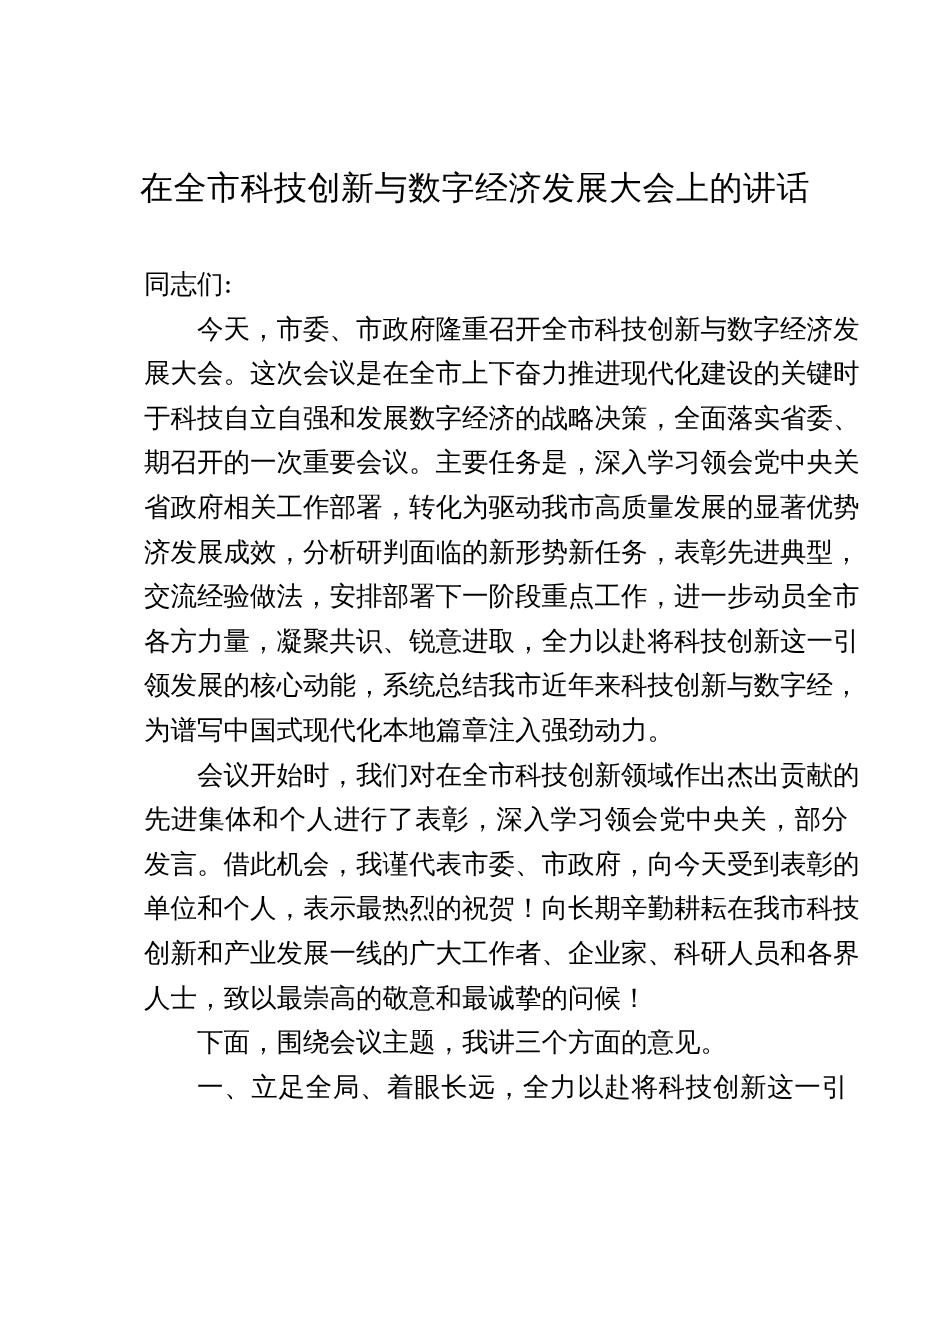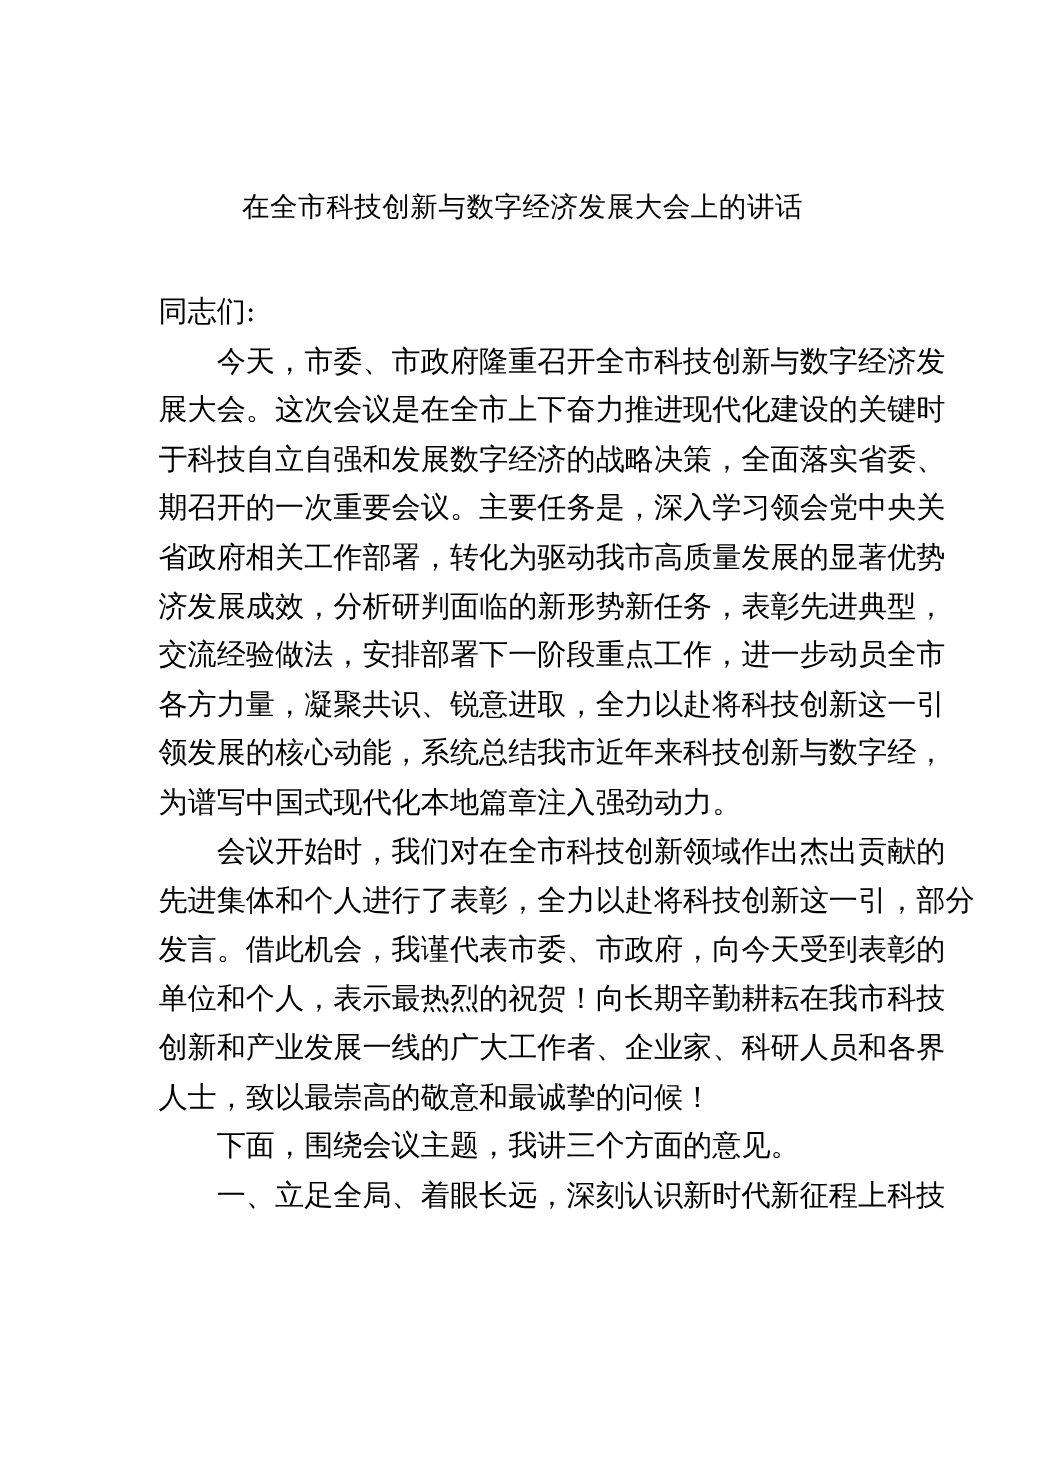--- a/index.html
+++ b/index.html
@@ -22,21 +22,21 @@
       width: 950px;
       height: 1344px;
       background: #ffffff;
     }
     .title {
       position: absolute;
       left: 0;
       top: 166px;
       width: 950px;
       text-align: center;
-      font-size: 25px;
+      font-size: 33px;
       line-height: 44px;
       letter-spacing: 0.5px;
       white-space: nowrap;
     }
     .body {
       position: absolute;
       left: 128px;
       top: 262px;
       width: 704px;
       margin-left: 16px;
@@ -74,28 +74,28 @@
       <span class="line">省政府相关工作部署，转化为驱动我市高质量发展的显著优势</span>
       <span class="line">济发展成效，分析研判面临的新形势新任务，表彰先进典型，</span>
       <span class="line">交流经验做法，安排部署下一阶段重点工作，进一步动员全市</span>
       <span class="line">各方力量，凝聚共识、锐意进取，全力以赴将科技创新这一引</span>
       <span class="line">领发展的核心动能，系统总结我市近年来科技创新与数字经，</span>
       <span class="line last">为谱写中国式现代化本地篇章注入强劲动力。</span>
     </div>
 
     <div>
       <span class="line indent">会议开始时，我们对在全市科技创新领域作出杰出贡献的</span>
-      <span class="line">先进集体和个人进行了表彰，全力以赴将科技创新这一引，部分</span>
+      <span class="line">先进集体和个人进行了表彰，深入学习领会党中央关，部分</span>
       <span class="line">发言。借此机会，我谨代表市委、市政府，向今天受到表彰的</span>
       <span class="line">单位和个人，表示最热烈的祝贺！向长期辛勤耕耘在我市科技</span>
       <span class="line">创新和产业发展一线的广大工作者、企业家、科研人员和各界</span>
       <span class="line last">人士，致以最崇高的敬意和最诚挚的问候！</span>
     </div>
 
     <div>
       <span class="line indent last">下面，围绕会议主题，我讲三个方面的意见。</span>
     </div>
 
     <div>
-      <span class="line indent">一、立足全局、着眼长远，深刻认识新时代新征程上科技</span>
+      <span class="line indent">一、立足全局、着眼长远，全力以赴将科技创新这一引</span>
     </div>
   </div>
 </div>
 
 </body></html>

